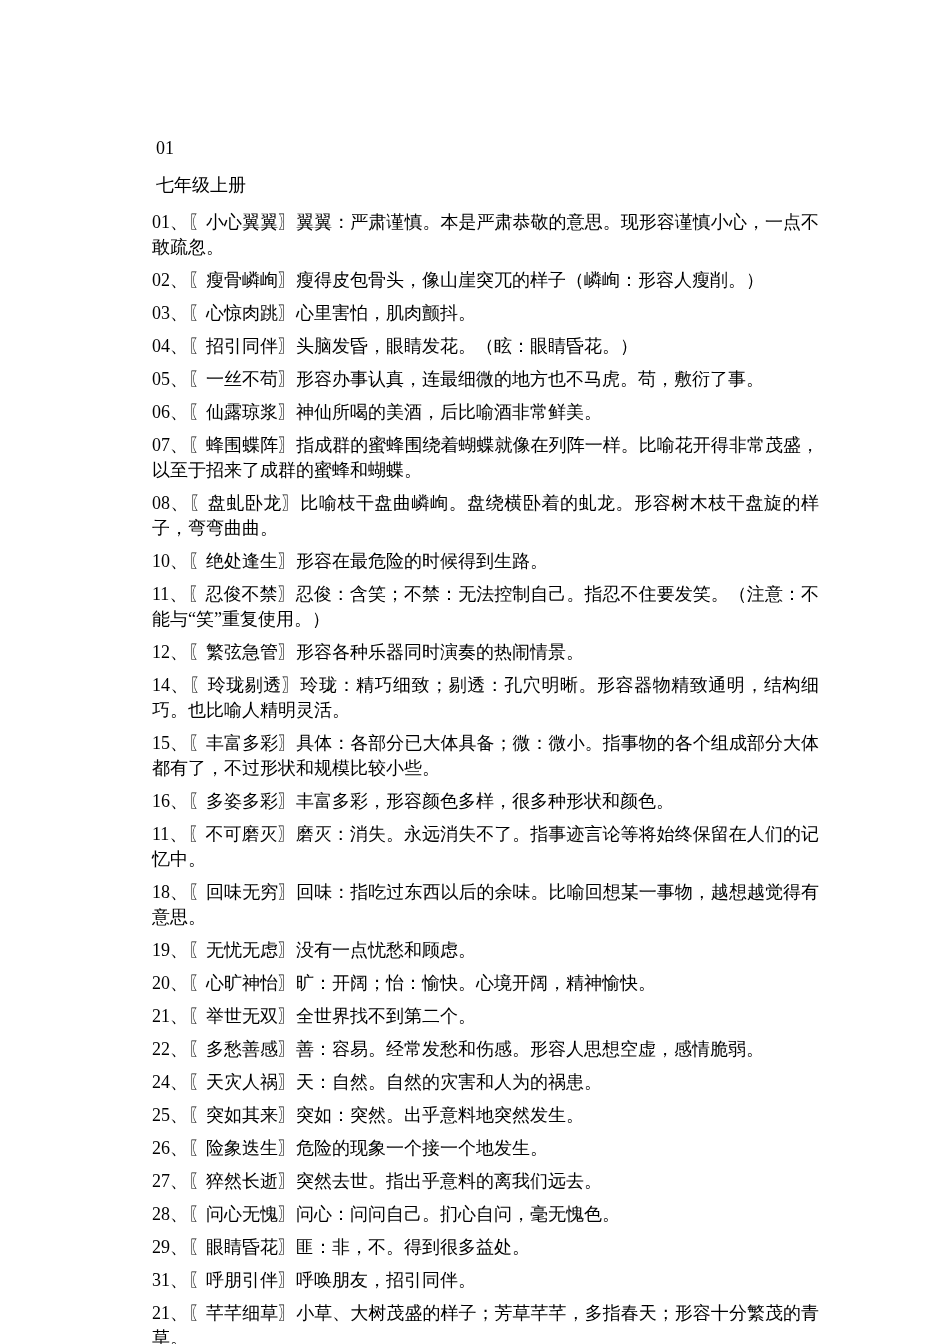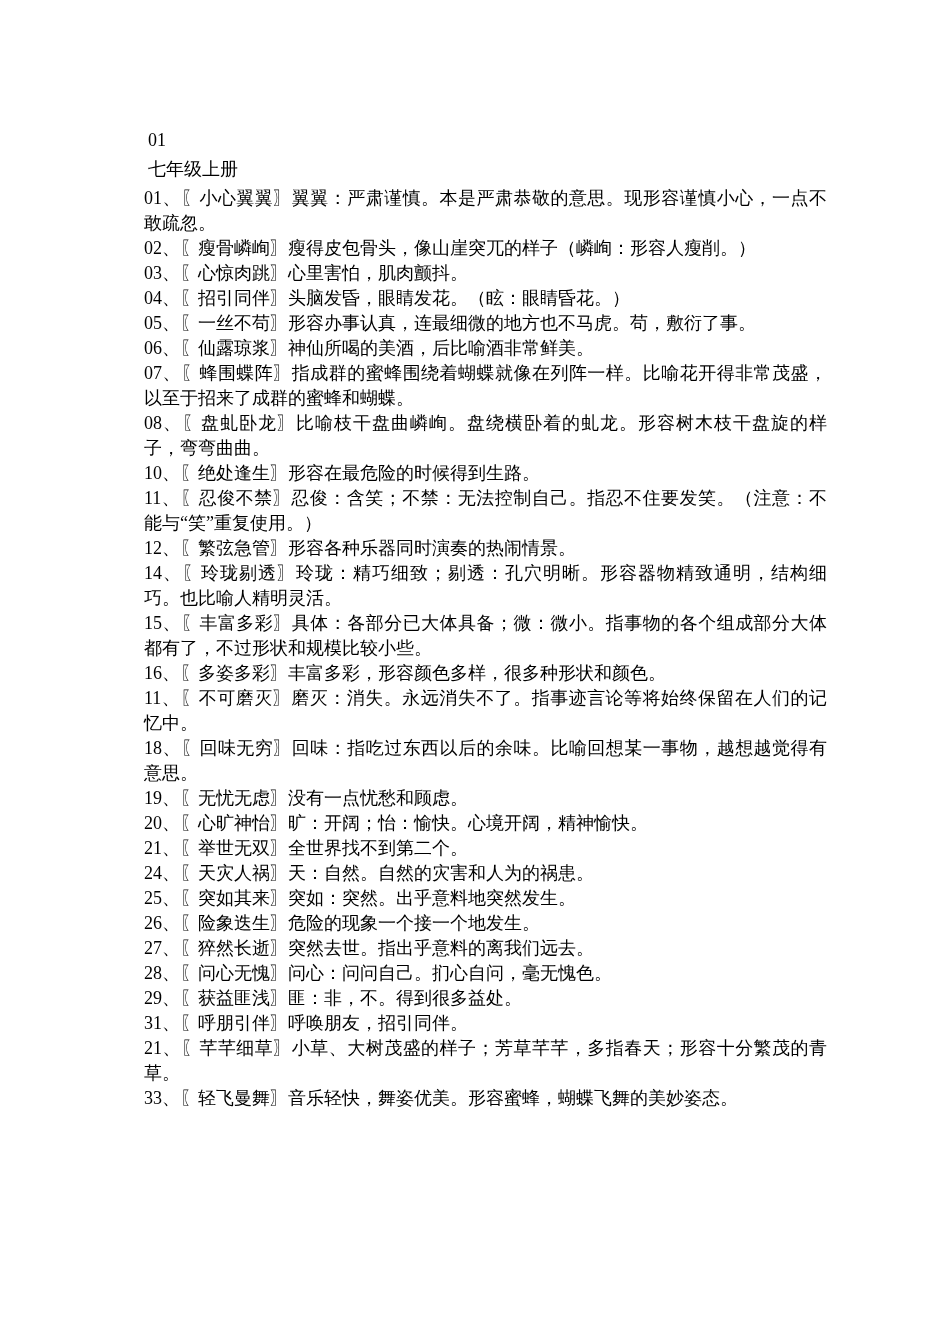--- a/index.html
+++ b/index.html
@@ -17,28 +17,28 @@
   }
   .doc-page {
     position: absolute;
     left: 144px;
     top: 124px;
     width: 683px;
   }
   .doc-line {
     font-size: 18px;
     line-height: 25px;
-    margin: 4px;
+    margin: 12px;
     padding: 0;
     white-space: pre-wrap;
   }
   .entry {
     font-size: 18px;
     line-height: 25px;
-    margin: 0;
+    margin: 8px;
     padding: 0;
     text-align: justify;
   }
 </style>
 </head>
 <body>
 
 <div class="doc-page">
   <p class="doc-line">01</p>
   <p class="doc-line">七年级上册</p>
@@ -55,23 +55,24 @@
       <p class="entry"><span>11、</span><span>〖忍俊不禁〗</span><span>忍俊：含笑；不禁：无法控制自己。指忍不住要发笑。（注意：不能与“笑”重复使用。）</span></p>
       <p class="entry"><span>12、</span><span>〖繁弦急管〗</span><span>形容各种乐器同时演奏的热闹情景。</span></p>
       <p class="entry"><span>14、</span><span>〖玲珑剔透〗</span><span>玲珑：精巧细致；剔透：孔穴明晰。形容器物精致通明，结构细巧。也比喻人精明灵活。</span></p>
       <p class="entry"><span>15、</span><span>〖丰富多彩〗</span><span>具体：各部分已大体具备；微：微小。指事物的各个组成部分大体都有了，不过形状和规模比较小些。</span></p>
       <p class="entry"><span>16、</span><span>〖多姿多彩〗</span><span>丰富多彩，形容颜色多样，很多种形状和颜色。</span></p>
       <p class="entry"><span>11、</span><span>〖不可磨灭〗</span><span>磨灭：消失。永远消失不了。指事迹言论等将始终保留在人们的记忆中。</span></p>
       <p class="entry"><span>18、</span><span>〖回味无穷〗</span><span>回味：指吃过东西以后的余味。比喻回想某一事物，越想越觉得有意思。</span></p>
       <p class="entry"><span>19、</span><span>〖无忧无虑〗</span><span>没有一点忧愁和顾虑。</span></p>
       <p class="entry"><span>20、</span><span>〖心旷神怡〗</span><span>旷：开阔；怡：愉快。心境开阔，精神愉快。</span></p>
       <p class="entry"><span>21、</span><span>〖举世无双〗</span><span>全世界找不到第二个。</span></p>
+      <p class="entry"><span>22、</span><span>〖多愁善感〗</span><span>善：容易。经常发愁和伤感。形容人思想空虚，感情脆弱。</span></p>
       <p class="entry"><span>24、</span><span>〖天灾人祸〗</span><span>天：自然。自然的灾害和人为的祸患。</span></p>
       <p class="entry"><span>25、</span><span>〖突如其来〗</span><span>突如：突然。出乎意料地突然发生。</span></p>
       <p class="entry"><span>26、</span><span>〖险象迭生〗</span><span>危险的现象一个接一个地发生。</span></p>
       <p class="entry"><span>27、</span><span>〖猝然长逝〗</span><span>突然去世。指出乎意料的离我们远去。</span></p>
       <p class="entry"><span>28、</span><span>〖问心无愧〗</span><span>问心：问问自己。扪心自问，毫无愧色。</span></p>
-      <p class="entry"><span>29、</span><span>〖获益匪浅〗</span><span>匪：非，不。得到很多益处。</span></p>
+      <p class="entry"><span>29、</span><span>〖眼睛昏花〗</span><span>匪：非，不。得到很多益处。</span></p>
       <p class="entry"><span>31、</span><span>〖呼朋引伴〗</span><span>呼唤朋友，招引同伴。</span></p>
       <p class="entry"><span>21、</span><span>〖芊芊细草〗</span><span>小草、大树茂盛的样子；芳草芊芊，多指春天；形容十分繁茂的青草。</span></p>
       <p class="entry"><span>33、</span><span>〖轻飞曼舞〗</span><span>音乐轻快，舞姿优美。形容蜜蜂，蝴蝶飞舞的美妙姿态。</span></p>
     </div>
 </div>
 
 </body></html>

